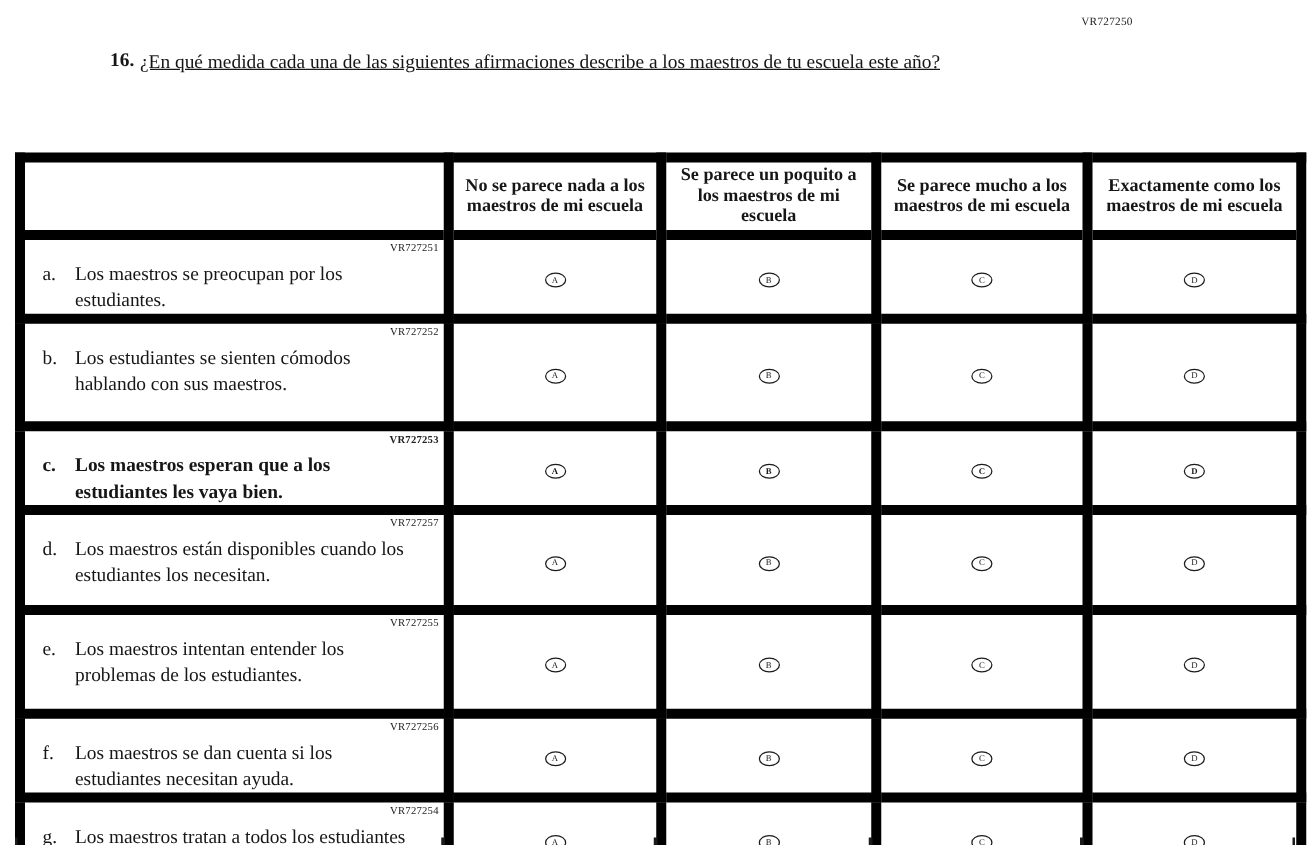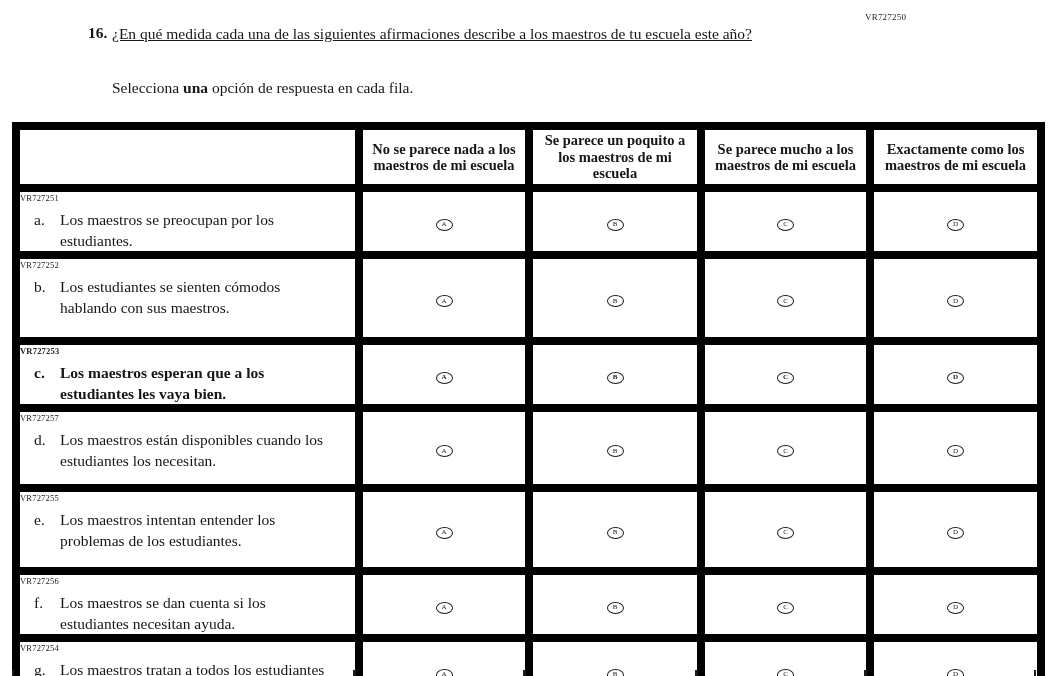--- a/index.html
+++ b/index.html
@@ -13,21 +13,21 @@
   }
   .page{position:absolute;inset:0;}
 
   
   .vr-top{
     position:absolute;left:855px;top:12px;
     font-size:9px;letter-spacing:.2px;color:#222;margin-left:10px;
   }
 
   
-  .question{position:absolute;left:88px;top:24px;width:720px;}
+  .question{position:absolute;left:88px;top:40px;width:720px;}
   .qnum{
     position:absolute;left:0;top:0;
     font-weight:bold;font-size:15.5px;
   }
   .qtext{
     margin-left:24px;width:692px;
     font-size:15.5px;line-height:19px;text-decoration:underline;
   }
   .instruction{
     position:absolute;left:112px;top:79px;
@@ -65,21 +65,21 @@
   tr.row-a{height:66px;}
   tr.row-b{height:86px;margin-top:28px;}
   tr.row-c{height:66px;font-weight:bold;}
   tr.row-d{height:80px;}
   tr.row-e{height:83px;}
   tr.row-f{height:66px;}
   tr.row-g{height:57px;}
 
   td.stmt{vertical-align:top;}
   .vr-code{
-    text-align:left;
+    text-align:right;
     font-size:8.5px;color:#222;
     padding:1px 4px 0 0;
     height:11px;line-height:11px;
     letter-spacing:.2px;
   }
   .statement{
     position:relative;
     margin-top:5px;
     padding-left:40px;
     width:270px;
@@ -118,21 +118,20 @@
 
 <div class="page">
 
   <div class="vr-top">VR727250</div>
 
   <div class="question">
     <span class="qnum">16.</span>
     <div class="qtext">¿En qué medida cada una de las siguientes afirmaciones describe a los maestros de tu escuela este año?</div>
   </div>
 
-  <div class="instruction"><span>Selecciona </span><b>una</b><span> opción de respuesta en cada fila.</span></div>
 
   <table class="matrix">
     <colgroup>
         <col class="c0">
         <col class="c1">
         <col class="c2">
         <col class="c3">
         <col class="c4">
       </colgroup>
     <thead>

